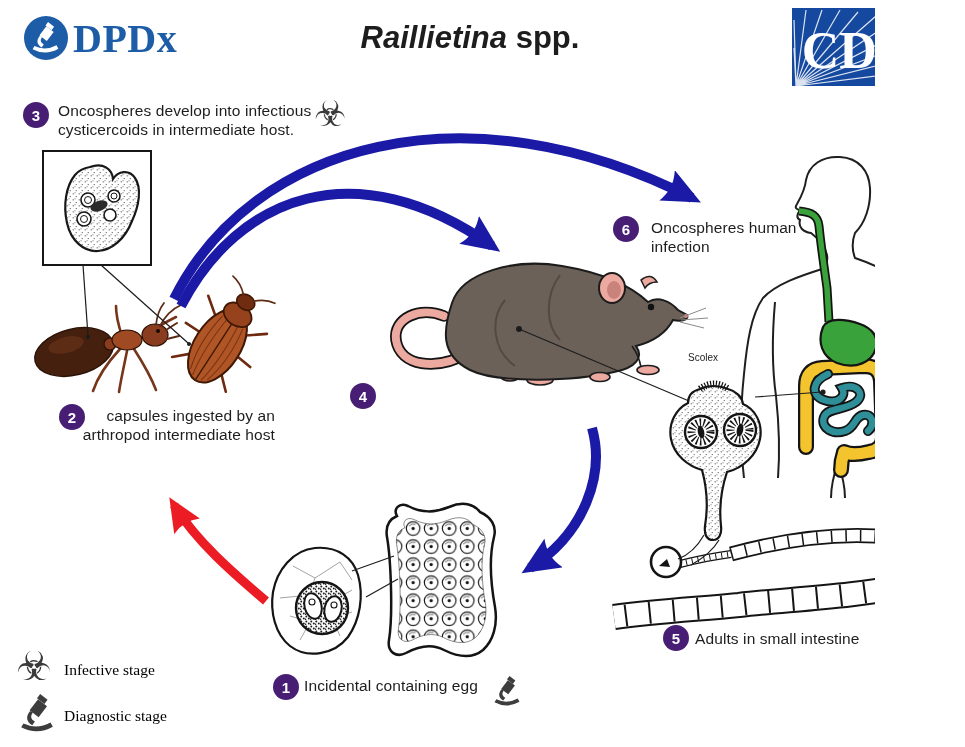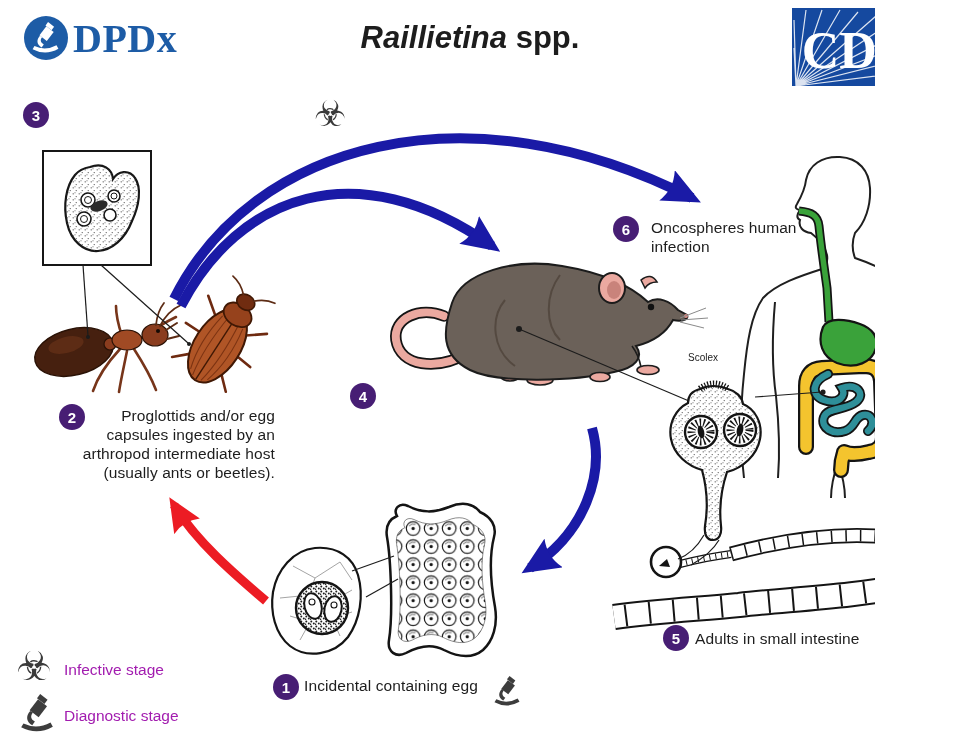--- a/index.html
+++ b/index.html
@@ -11,21 +11,21 @@
   .badge{width:26px;height:26px;border-radius:50%;background:#471e74;color:#fff;
          font-weight:bold;font-size:15px;display:flex;align-items:center;justify-content:center;}
   .stext{font-size:15.5px;line-height:19px;letter-spacing:.1px;color:#1d1d1d;}
   .stext span{display:block;}
   .right{text-align:right;}
   .bio{font-family:"DejaVu Sans",sans-serif;color:#3a3a3a;line-height:1;}
   .title{font-size:31px;font-weight:bold;text-align:center;white-space:nowrap;}
   .title .genus{font-style:italic;}
   .dpdx-row{display:flex;align-items:center;gap:3px;}
   .dpdx-word{font-family:"Liberation Serif",serif;font-weight:bold;font-size:40px;color:#1d5ca6;letter-spacing:.5px;}
-  .legend-label{font-size:15.5px;color:#a21caf;}
+  .legend-label{font-size:15.5px;color:#000000;font-family:Liberation Serif, serif;}
   .scolex-label{font-size:10px;color:#1d1d1d;}
 </style>
 </head>
 <body>
 
 <div id="canvas">
 
   <svg class="abs art" style="left:0;top:0" width="965" height="747" viewBox="0 0 965 747">
     <defs>
       <pattern id="stip" width="6" height="6" patternUnits="userSpaceOnUse">
@@ -215,28 +215,30 @@
   <svg class="abs txt" style="left:792px;top:8px" width="150" height="94" viewBox="0 0 150 94">
     <rect x="0" y="0" width="133" height="78" fill="#15499f"></rect>
     <g stroke="#ffffff" stroke-width="1.2" opacity=".85">
       <path d="M4 78 L14 2 M4 78 L30 2 M4 78 L48 2 M4 78 L66 4 M4 78 L84 8 M4 78 L100 14 M4 78 L114 22 M4 78 L125 32 M4 78 L131 46 M4 78 L132 62 M4 78 L2 40 M4 78 L2 12"></path>
     </g>
     <text x="66" y="60" text-anchor="middle" font-family="Liberation Serif, serif" font-weight="bold" font-size="52" fill="#ffffff">CDC</text>
     <text x="136" y="88" font-size="10" fill="#222">™</text>
   </svg>
 
   <div class="abs txt badge" style="left:23px;top:102px">3</div>
+  <div class="abs txt stext" style="left:58px;top:101px">
+    <span>Oncospheres develop into infectious</span>
+    <span>cysticercoids in intermediate host.</span>
+  </div>
   <div class="abs txt bio" style="left:314px;top:96px;font-size:36px">☣</div>
 
   <div class="abs txt badge" style="left:59px;top:404px">2</div>
   <div class="abs txt stext right" style="left:62px;top:406px;width:213px">
-    <span>Proglottids and/or egg</span>
     <span>capsules ingested by an</span>
     <span>arthropod intermediate host</span>
-    <span>(usually ants or beetles).</span>
   </div>
 
   <div class="abs txt badge" style="left:350px;top:383px">4</div>
 
   <div class="abs txt badge" style="left:613px;top:216px">6</div>
   <div class="abs txt stext" style="left:651px;top:218px">
     <span>Oncospheres human</span>
     <span>infection</span>
   </div>
 

